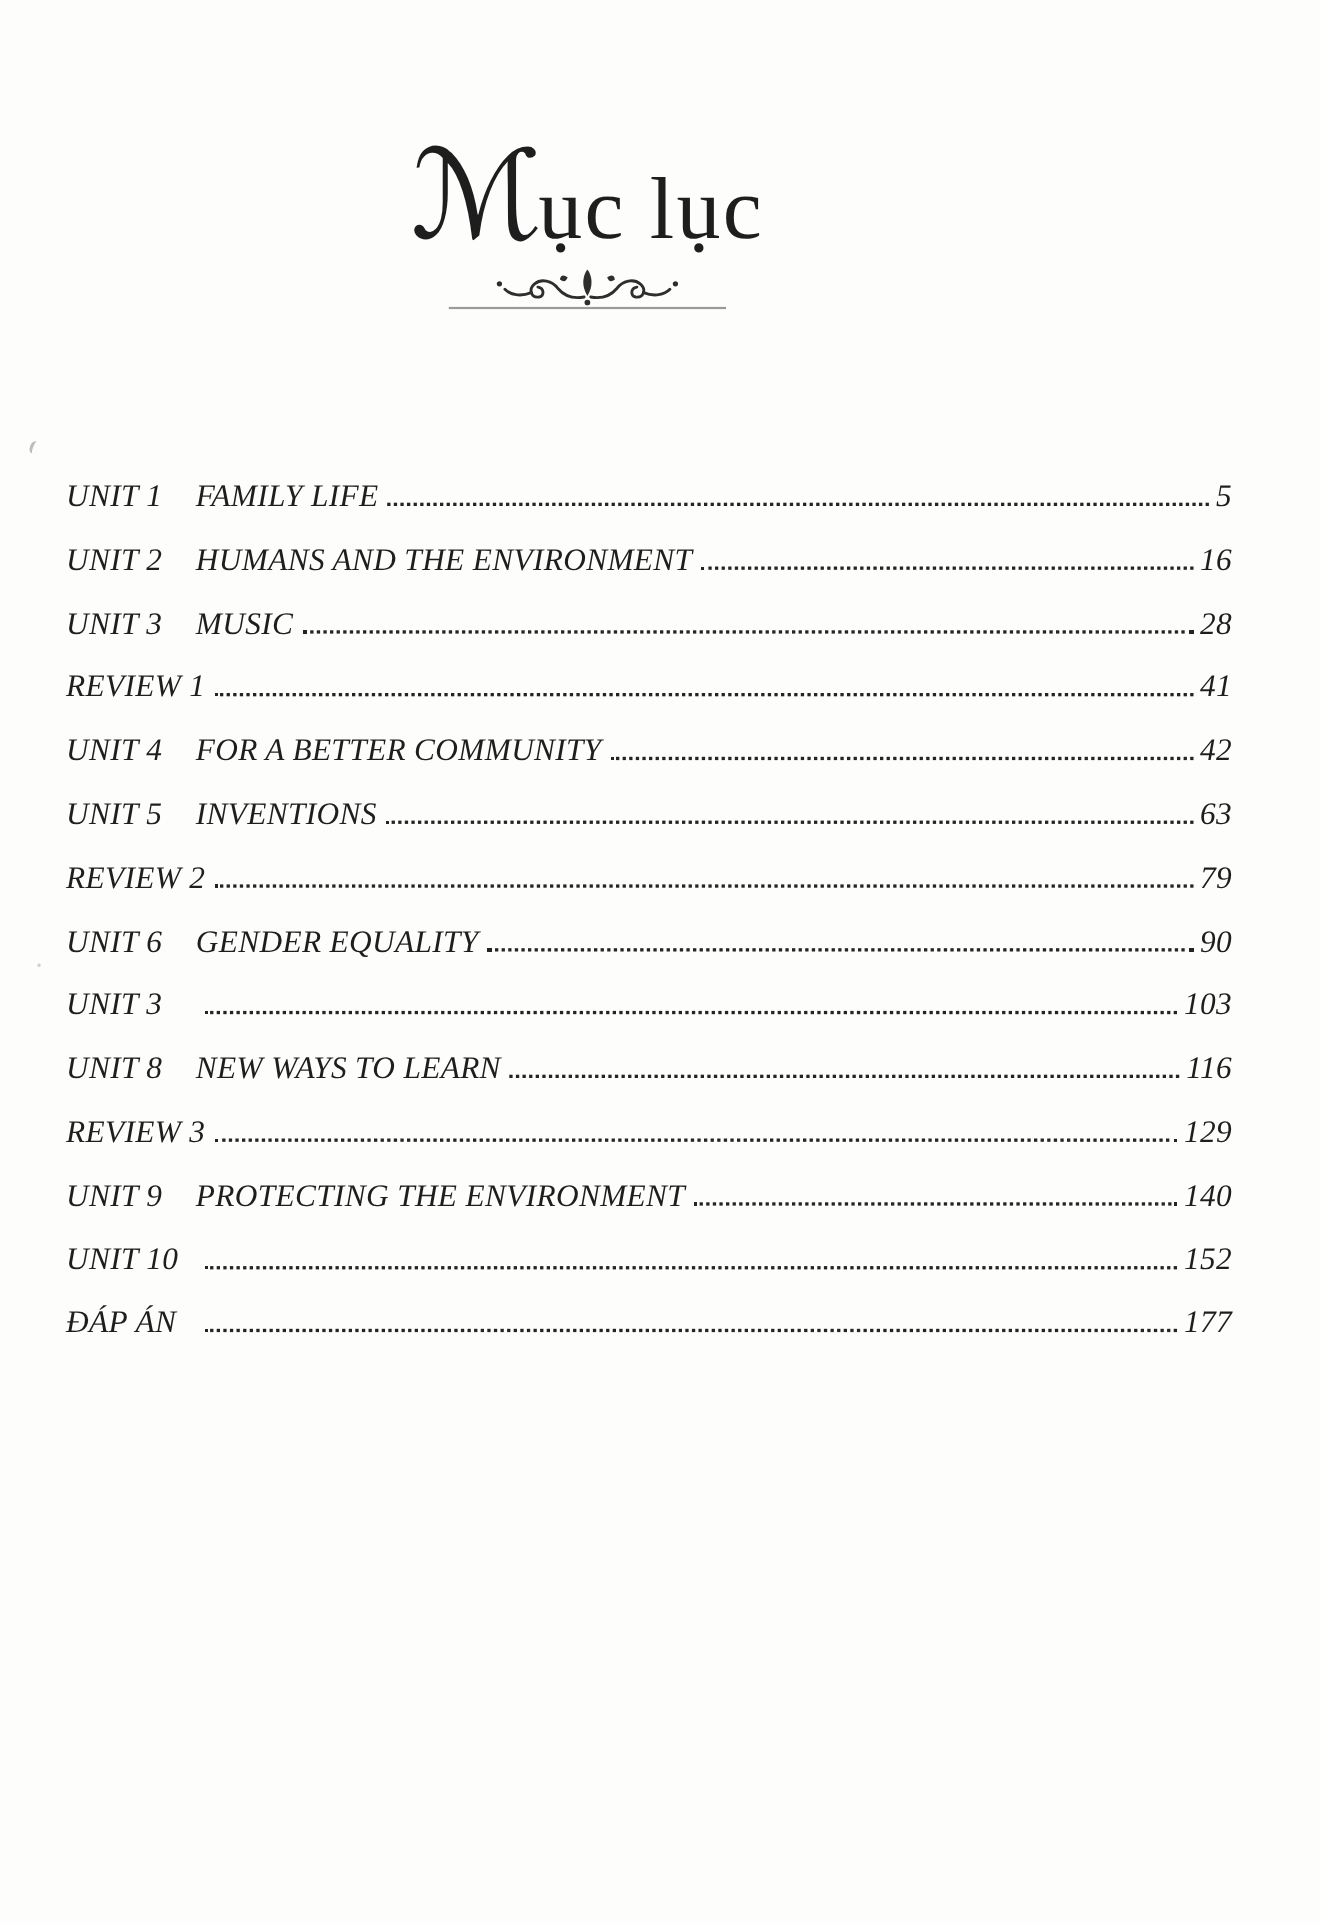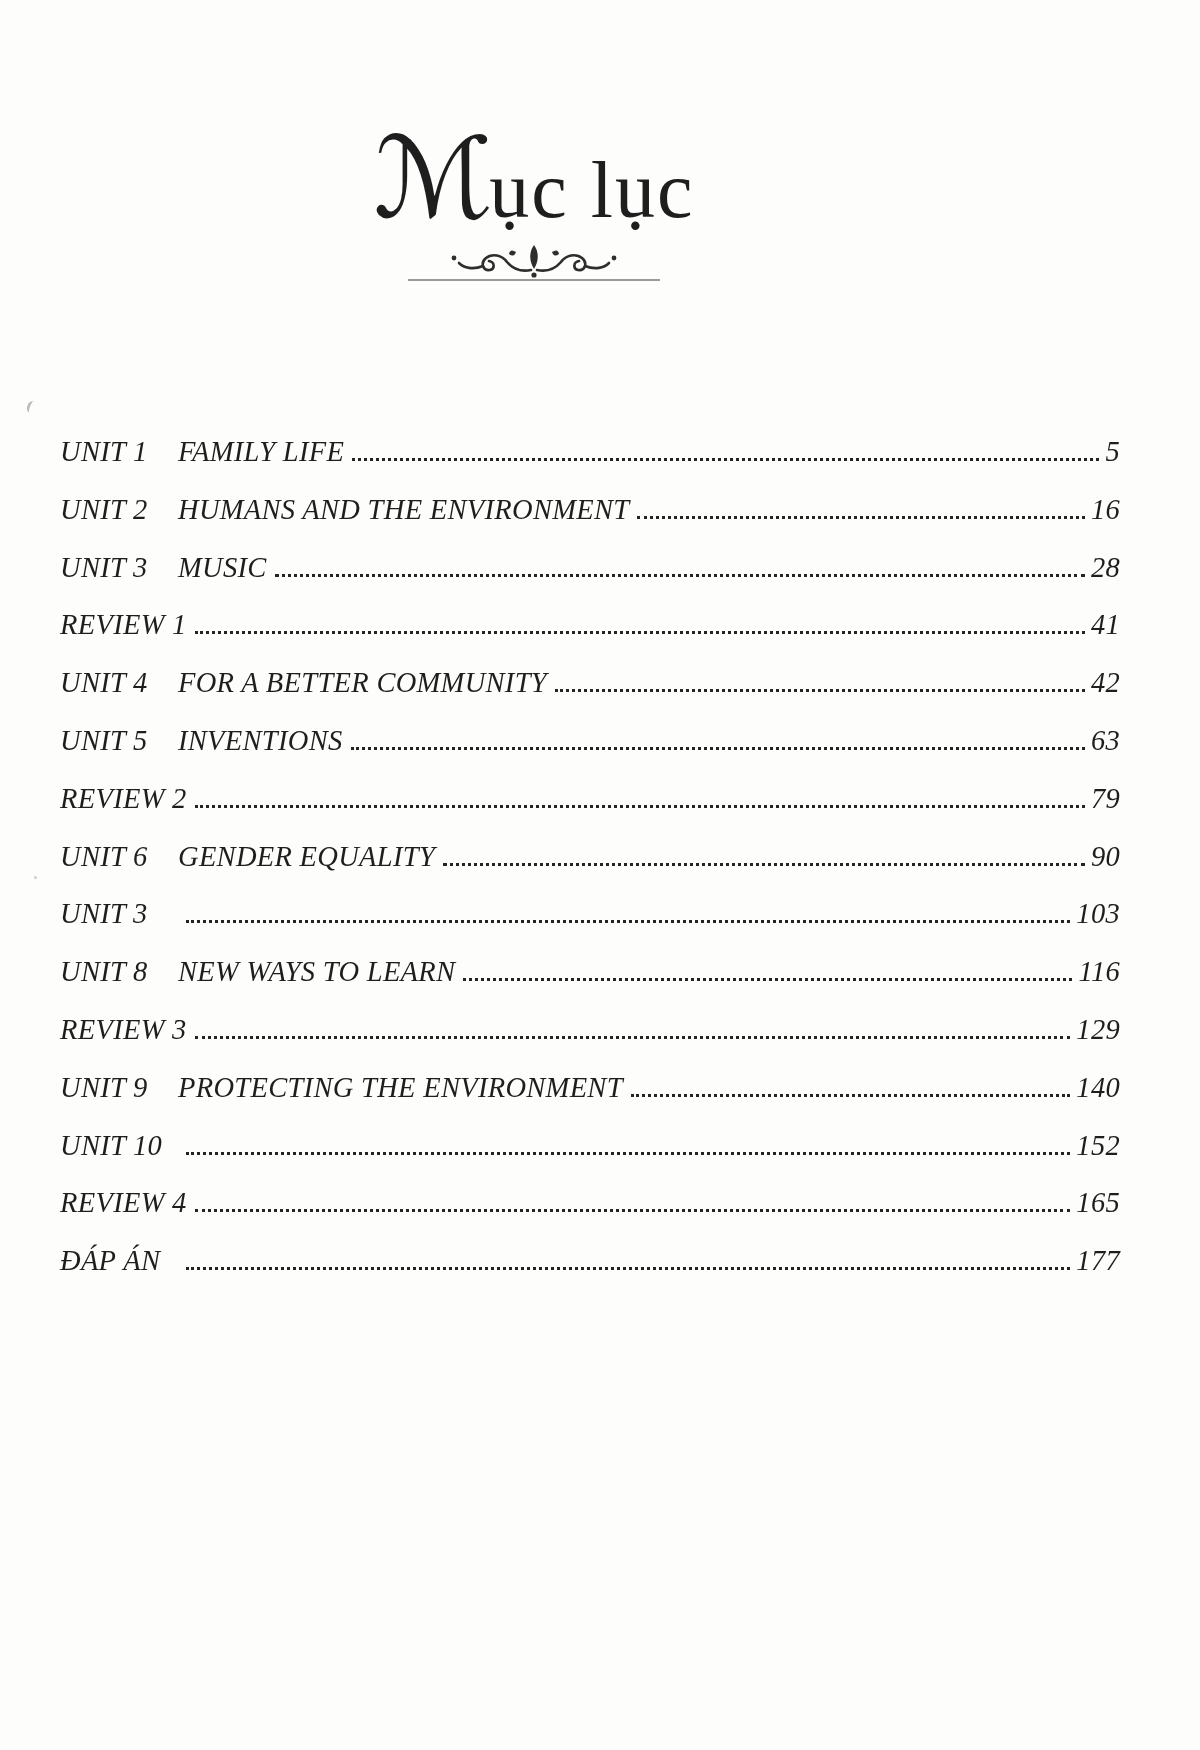--- a/index.html
+++ b/index.html
@@ -208,25 +208,20 @@
         <span class="txt">PROTECTING THE ENVIRONMENT</span>
         <span class="leader"></span>
         <span class="pagenum">140</span>
       </div>
       <div class="toc-row">
         <span class="txt label-fixed">UNIT 10</span>
         <span class="leader"></span>
         <span class="pagenum">152</span>
       </div>
       <div class="toc-row">
-        <span class="txt">REVIEW 4</span>
-        <span class="leader"></span>
-        <span class="pagenum">165</span>
-      </div>
-      <div class="toc-row">
         <span class="txt label-fixed">ĐÁP ÁN</span>
         <span class="leader"></span>
         <span class="pagenum">177</span>
       </div>
     </main>
 
   <div class="speck-a"></div>
   <div class="speck-b"></div>
 
 </div>

